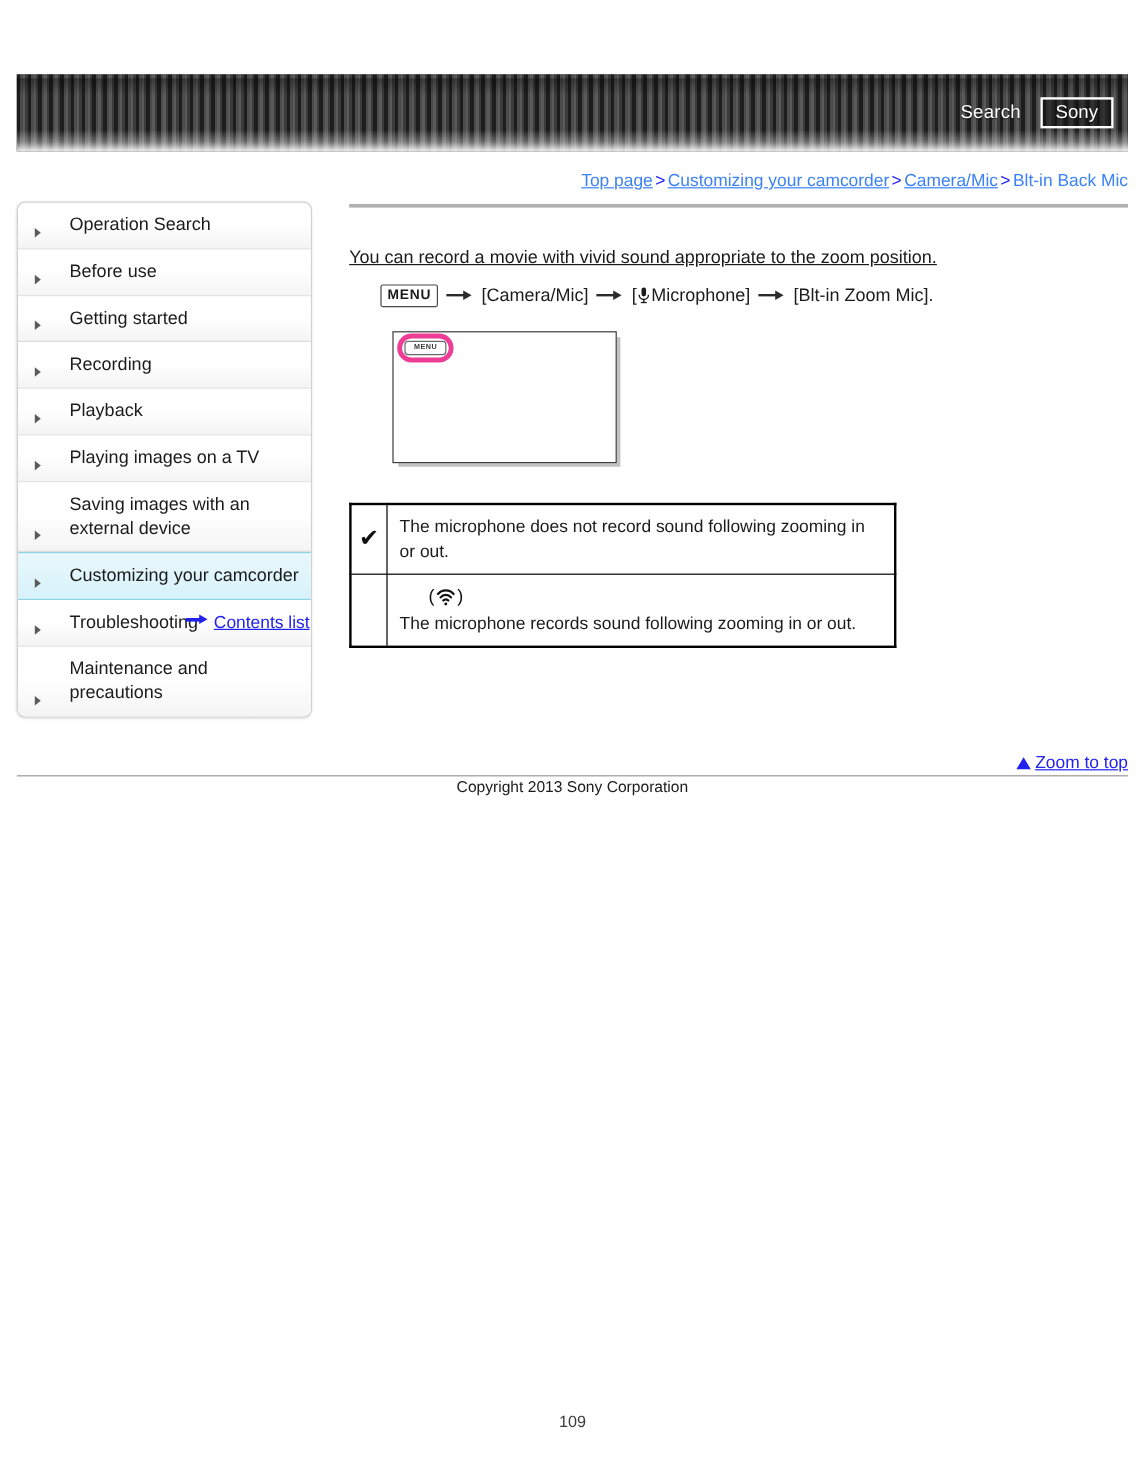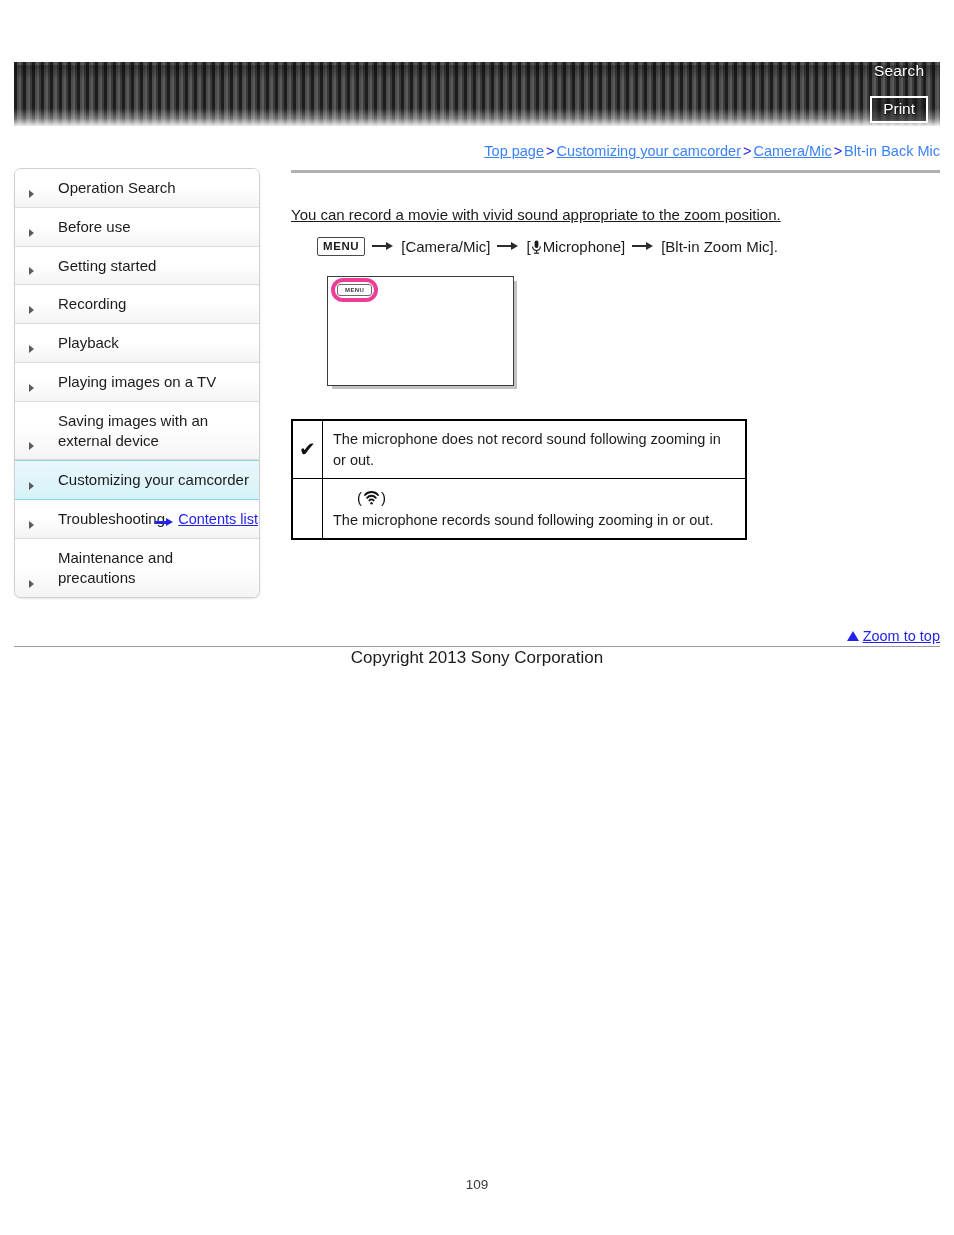--- a/index.html
+++ b/index.html
@@ -41,21 +41,20 @@
     overflow: hidden;
   }
   #header-actions {
     position: absolute;
     right: 12px;
     top: 0;
     height: 64px;
     display: flex;
     align-items: center;
     gap: 16px;
-    flex-direction: column;
   }
   #search-link {
     color: #ffffff;
     font-size: 15.5px;
     letter-spacing: 0.2px;
     text-decoration: none;
     text-shadow: 0 1px 1px rgba(0,0,0,0.7);
   }
   #print-button {
     color: #ffffff;
@@ -122,21 +121,21 @@
   #contents-list-link {
     position: absolute;
     left: 14px;
     top: 511px;
     width: 244px;
     text-align: right;
     font-size: 14.5px;
     color: #2222ee;
     display: flex;
     justify-content: flex-end;
-    align-items: flex-end;
+    align-items: flex-start;
     gap: 5px;
   }
   .arrow-right-icon {
     display: inline-block;
     width: 18px; height: 10px;
     position: relative;
   }
   .arrow-right-icon::before {
     content: "";
     position: absolute;
@@ -329,40 +328,40 @@
     width: 926px;
     height: 1px;
     background: #9a9a9a;
   }
   #copyright {
     position: absolute;
     left: 0;
     top: 648px;
     width: 954px;
     text-align: center;
-    font-size: 17px;
+    font-size: 13px;
     color: #1b1b1b;
   }
   #page-number {
     position: absolute;
     left: 0;
     top: 1177px;
     width: 954px;
     text-align: center;
     font-size: 13.5px;
     color: #3a3a3a;
   }
 </style>
 </head>
 <body>
 
 <div id="header-banner">
   <div id="header-actions">
     <a id="search-link" href="#">Search</a>
-    <span id="print-button">Print</span>
+    <span id="print-button">Sony</span>
   </div>
 </div>
 
 <div id="breadcrumb">
   <a class="crumb" href="#">Top page</a><span class="sep">&gt;</span><a class="crumb" href="#">Customizing your camcorder</a><span class="sep">&gt;</span><a class="crumb" href="#">Camera/Mic</a><span class="sep">&gt;</span><span class="crumb">Blt-in Back Mic</span>
 </div>
 
 <nav id="sidebar">
   <div class="nav-item">
     <span class="bullet"></span>

